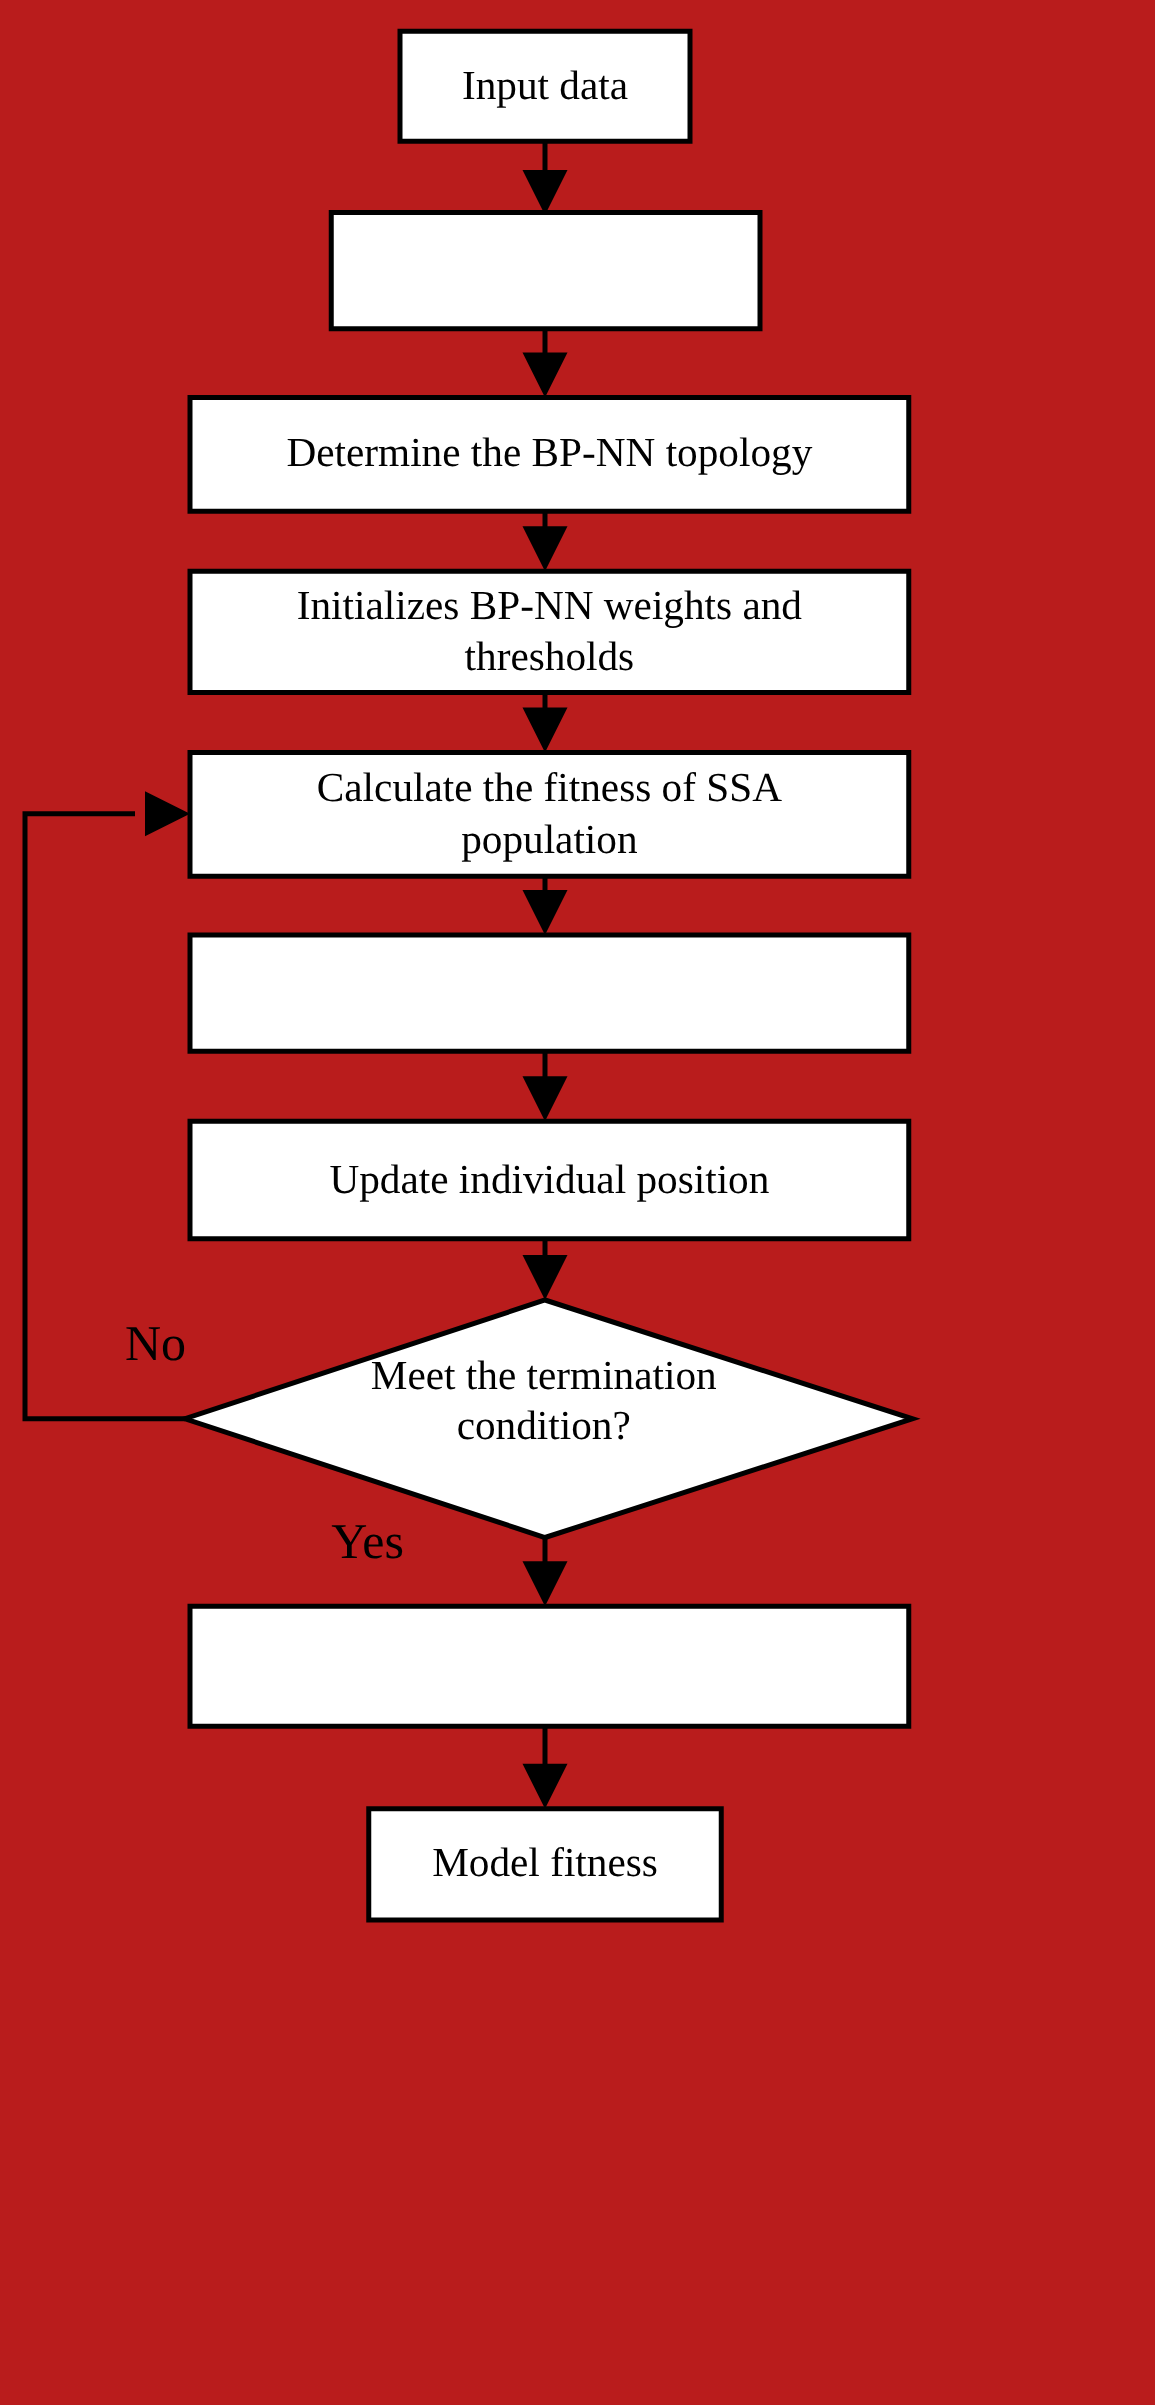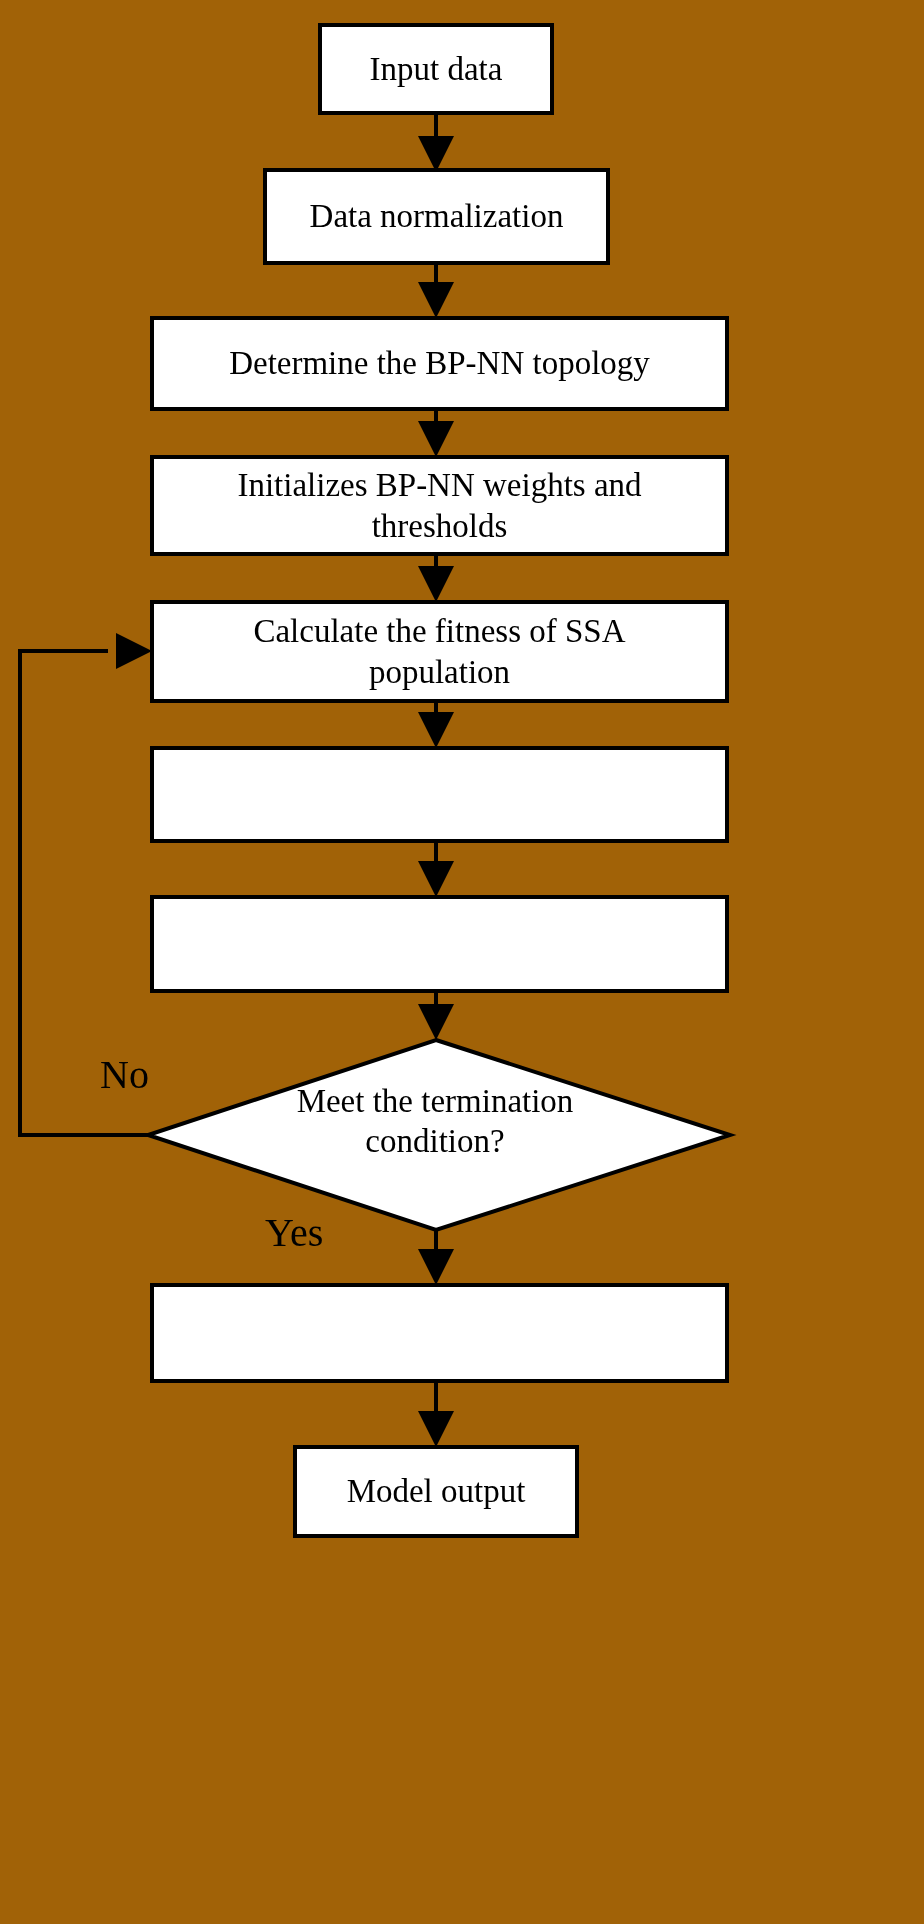--- a/index.html
+++ b/index.html
@@ -11,21 +11,21 @@
   body {
     width: 924px;
     height: 1924px;
     font-family: "Liberation Serif", "DejaVu Serif", serif;
     overflow: hidden;
   }
   #flow-root {
     position: relative;
     width: 924px;
     height: 1924px;
-    background: #a16207;
+    background: #b91c1c;
   }
   svg#flow-svg {
     position: absolute;
     left: 0;
     top: 0;
     width: 924px;
     height: 1924px;
     display: block;
   }
   .node-shape {
@@ -142,35 +142,35 @@
     <polygon class="node-shape" points="436,1040 730,1135 436,1230 148,1135"></polygon>
 
     <rect class="node-shape" x="152" y="1285" width="575" height="96"></rect>
 
     <rect class="node-shape" x="295" y="1447" width="282" height="89"></rect>
 
   </svg>
 
   <div class="node-text" style="left:320px; top:25px; width:232px; height:88px;">Input data</div>
 
-  <div class="node-text" style="left:265px; top:170px; width:343px; height:93px;">Data normalization</div>
 
   <div class="node-text" style="left:152px; top:457px; width:575px; height:97px;">Initializes BP-NN weights and
 thresholds</div>
 
   <div class="node-text" style="left:152px; top:318px; width:575px; height:91px;">Determine the BP-NN topology</div>
 
   <div class="node-text" style="left:152px; top:602px; width:575px; height:99px;">Calculate the fitness of SSA
 population</div>
 
 
+  <div class="node-text" style="left:152px; top:897px; width:575px; height:94px;">Update individual position</div>
 
   <div class="node-text" style="left:225px; top:1036px; width:420px; height:170px;">Meet the termination
 condition?</div>
 
 
-  <div class="node-text" style="left:295px; top:1447px; width:282px; height:89px;">Model output</div>
+  <div class="node-text" style="left:295px; top:1447px; width:282px; height:89px;">Model fitness</div>
 
   <div class="edge-label" style="left:100px; top:1055px;">No</div>
 
   <div class="edge-label" style="left:265px; top:1213px;">Yes</div>
 
 </div>
 
 </body></html>

